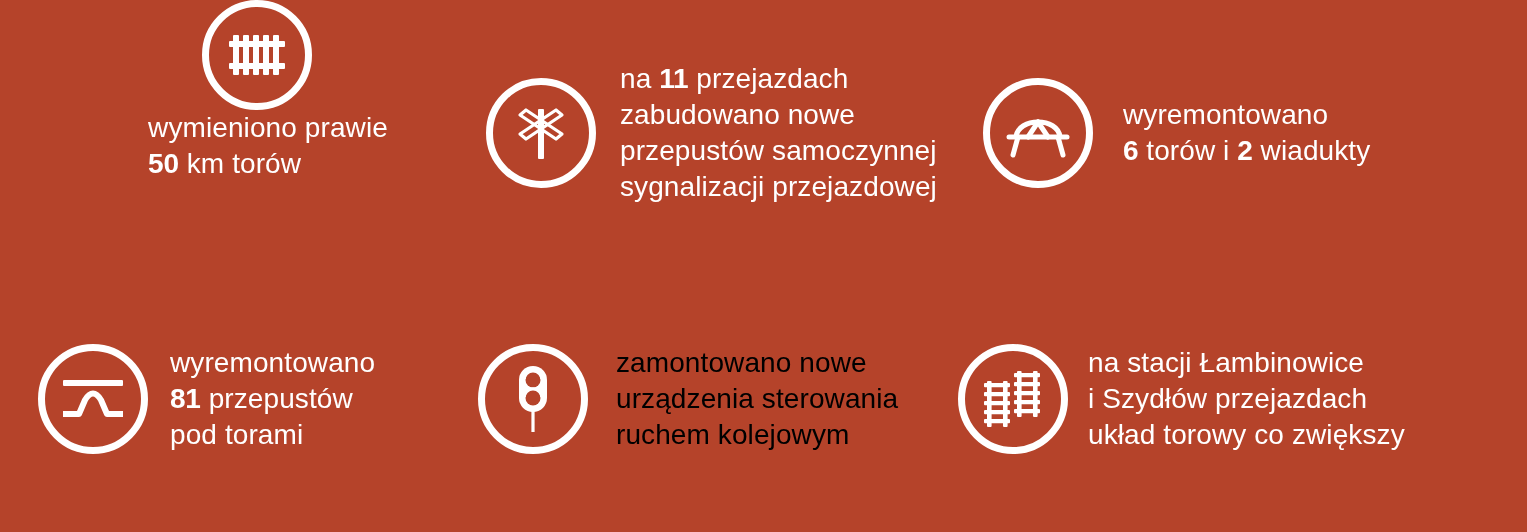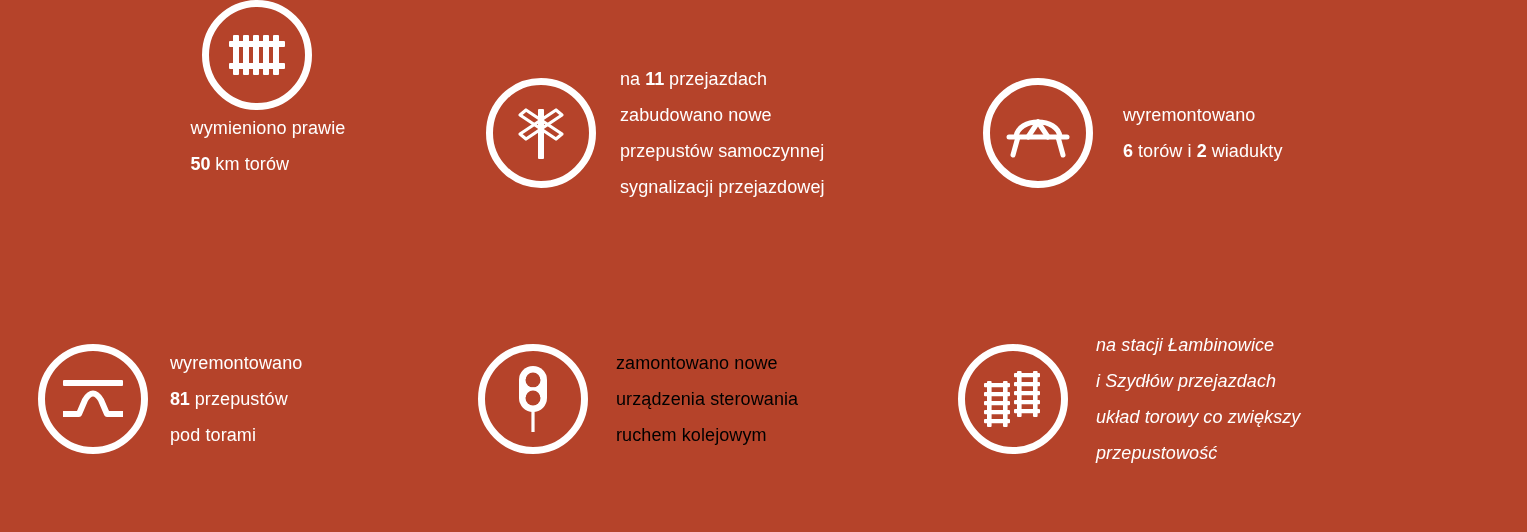--- a/index.html
+++ b/index.html
@@ -58,39 +58,39 @@
     align-items: center;
     justify-content: center;
   }
   .icon-circle svg {
     display: block;
   }
 
   .stat-text {
     margin-left: 22px;
     color: #ffffff;
-    font-size: 18px;
+    font-size: 28px;
     line-height: 36px;
     font-weight: 400;
     letter-spacing: 0.1px;
     white-space: nowrap;
   }
   .stat-text .line {
     display: block;
   }
   .stat-text b {
     font-weight: 700;
     letter-spacing: -0.2px;
   }
 
   
   .cell-1 .stat-text { margin-left: 24px; }
   .cell-2 .stat-text { margin-left: 30px; }
   .cell-4 .stat-text { margin-left: 28px; }
-  .cell-5 .stat-text { margin-left: 28px; font-style: italic; }
+  .cell-5 .stat-text { margin-left: 20px; }
 </style>
 </head>
 <body style="background: rgb(181, 67, 42);">
 
 <div class="infographic">
   <div class="grid">
 
     <div class="cell cell-0">
       <div class="icon-circle">
         <svg width="64" height="64" viewBox="0 0 64 64" aria-hidden="true">
@@ -202,18 +202,17 @@
             <rect x="33" y="26" width="26" height="4.2" rx="1"></rect>
             <rect x="33" y="35" width="26" height="4.2" rx="1"></rect>
             <rect x="33" y="44" width="26" height="4.2" rx="1"></rect>
           </g>
         </svg>
       </div>
       <div class="stat-text" style="color: rgb(255, 255, 255);">
           <span class="line"><span>na stacji Łambinowice</span></span>
           <span class="line"><span>i Szydłów przejazdach</span></span>
           <span class="line"><span>układ torowy co zwiększy</span></span>
-          <span class="line"><span>przepustowość</span></span>
         </div>
     </div>
 
   </div>
 </div>
 
 </body></html>

